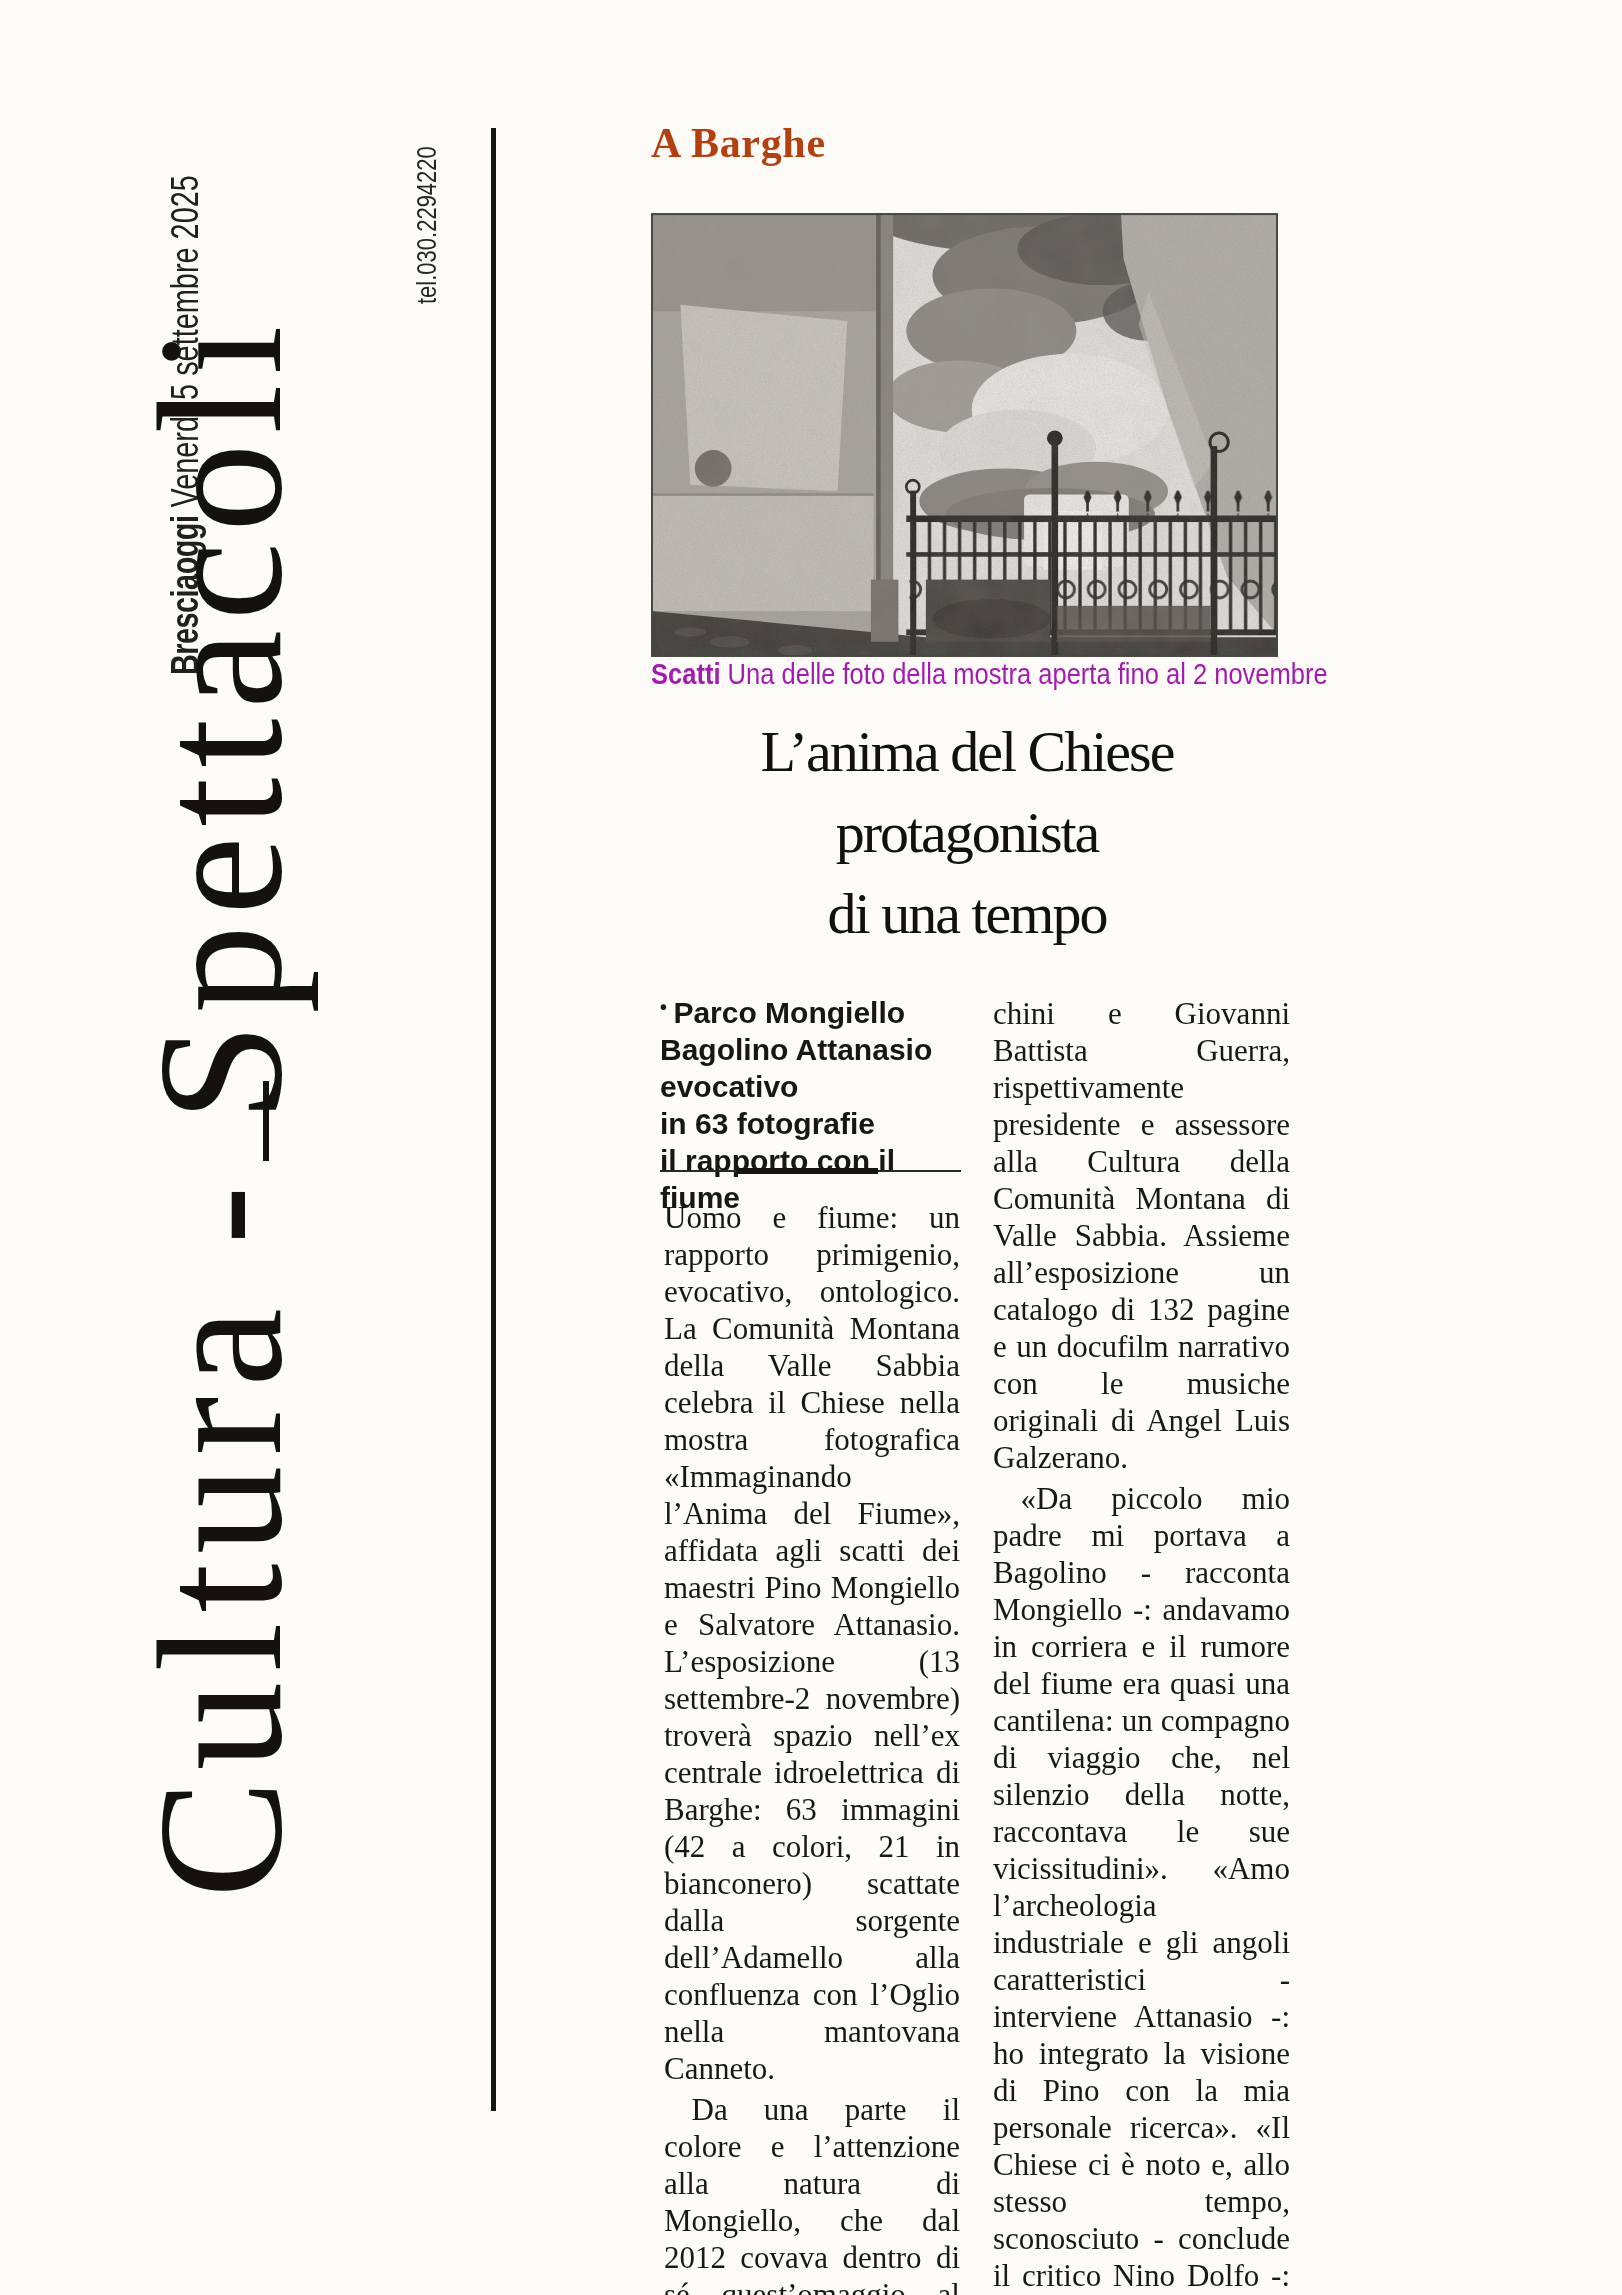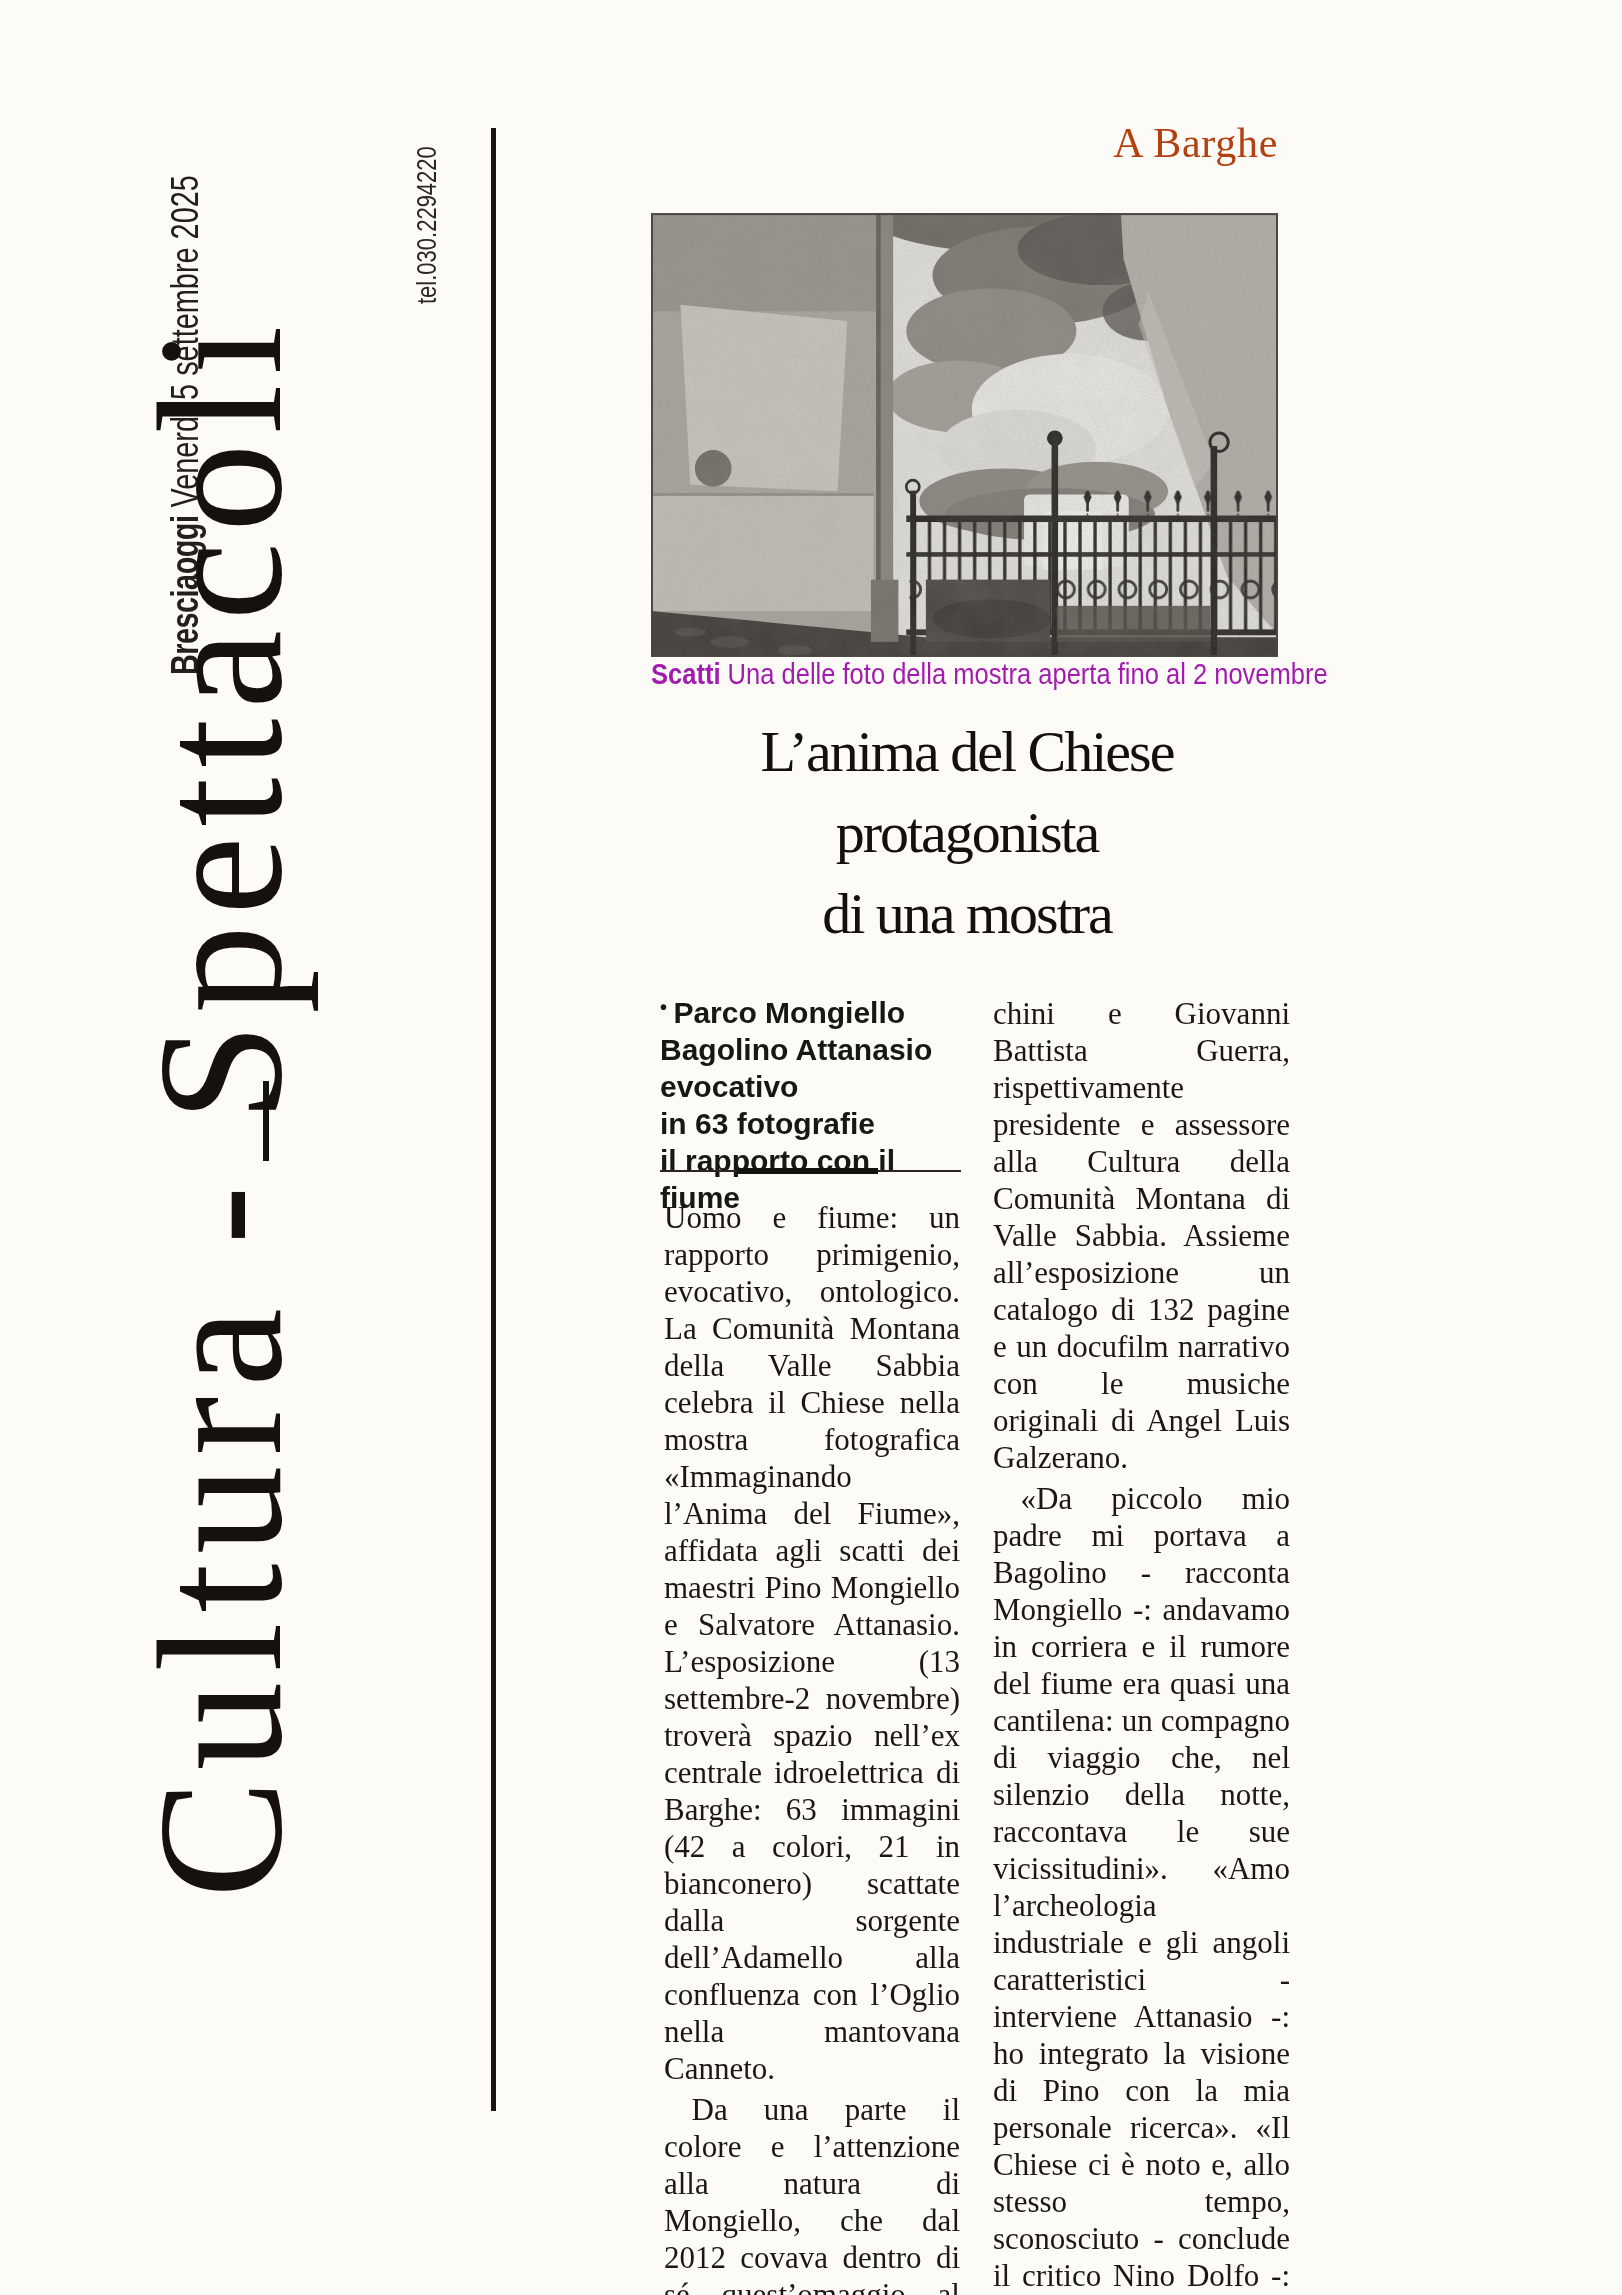--- a/index.html
+++ b/index.html
@@ -14,22 +14,22 @@
   .masthead-v{left:207px;top:632px;width:546px;height:43px;line-height:43px;
               font-family:"Liberation Sans",sans-serif;font-size:38px;color:#23201c;}
   .masthead-v .paper{font-weight:bold;letter-spacing:-0.7px;}
   .tel-v{left:442px;top:273px;width:177px;height:31px;line-height:31px;
          font-family:"Liberation Sans",sans-serif;font-size:27.5px;color:#2a2723;}
   .section-v{left:308px;top:1728px;width:1603px;height:170px;line-height:164px;
              font-size:177px;letter-spacing:9.8px;color:#15120e;font-family:"Liberation Serif",serif;}
   .dash-v{position:absolute;left:263px;top:1081px;width:5.9px;height:80px;background:#15130f;}
   .vrule{position:absolute;left:491px;top:128px;width:4.6px;height:1983px;background:#181512;}
 
-  .kicker{position:absolute;left:651px;top:119px;width:627px;text-align:right;
-          font-size:42px;font-weight:normal;letter-spacing:0.7px;}
+  .kicker{position:absolute;left:651px;top:119px;width:627px;text-align:left;
+          font-size:42px;font-weight:bold;letter-spacing:0.7px;}
   .photo{position:absolute;left:651px;top:213px;width:627px;height:444px;}
   .caption{position:absolute;left:651px;top:658px;width:627px;
            font-family:"Liberation Sans",sans-serif;font-size:29px;color:#a21caf;}
   .caption .cap-label{font-weight:bold;}
   .headline{position:absolute;left:653px;top:711px;width:628px;text-align:center;
             font-size:58px;line-height:81px;letter-spacing:-2px;color:#14110d;}
   .standfirst{position:absolute;left:660px;top:989px;width:308px;
               font-family:"Liberation Sans",sans-serif;font-weight:bold;
               font-size:30px;line-height:37px;color:#191713;}
   .standfirst .bullet{font-size:19.6px;vertical-align:9.2px;margin-right:6.5px;}
@@ -143,21 +143,21 @@
       <rect x="0" y="0" width="958" height="678" filter="url(#grain)" opacity="0.5"></rect>
       <rect x="1.5" y="1.5" width="955" height="675" fill="none" stroke="#4a4741" stroke-width="3"></rect>
     </svg>
   </div>
 
   <div class="caption"><span class="cx88"><span class="cap-label">Scatti</span><span> Una delle foto della mostra aperta fino al 2 novembre</span></span></div>
 
   <div class="headline">
     <div>L’anima del Chiese</div>
     <div>protagonista</div>
-    <div>di una mostra</div>
+    <div>di una tempo</div>
   </div>
 
   <div class="standfirst">
     <div><span class="bullet">•</span><span>Parco Mongiello</span></div>
     <div>Bagolino Attanasio</div>
     <div>evocativo</div>
     <div>in 63 fotografie</div>
     <div>il rapporto con il fiume</div>
   </div>
 

